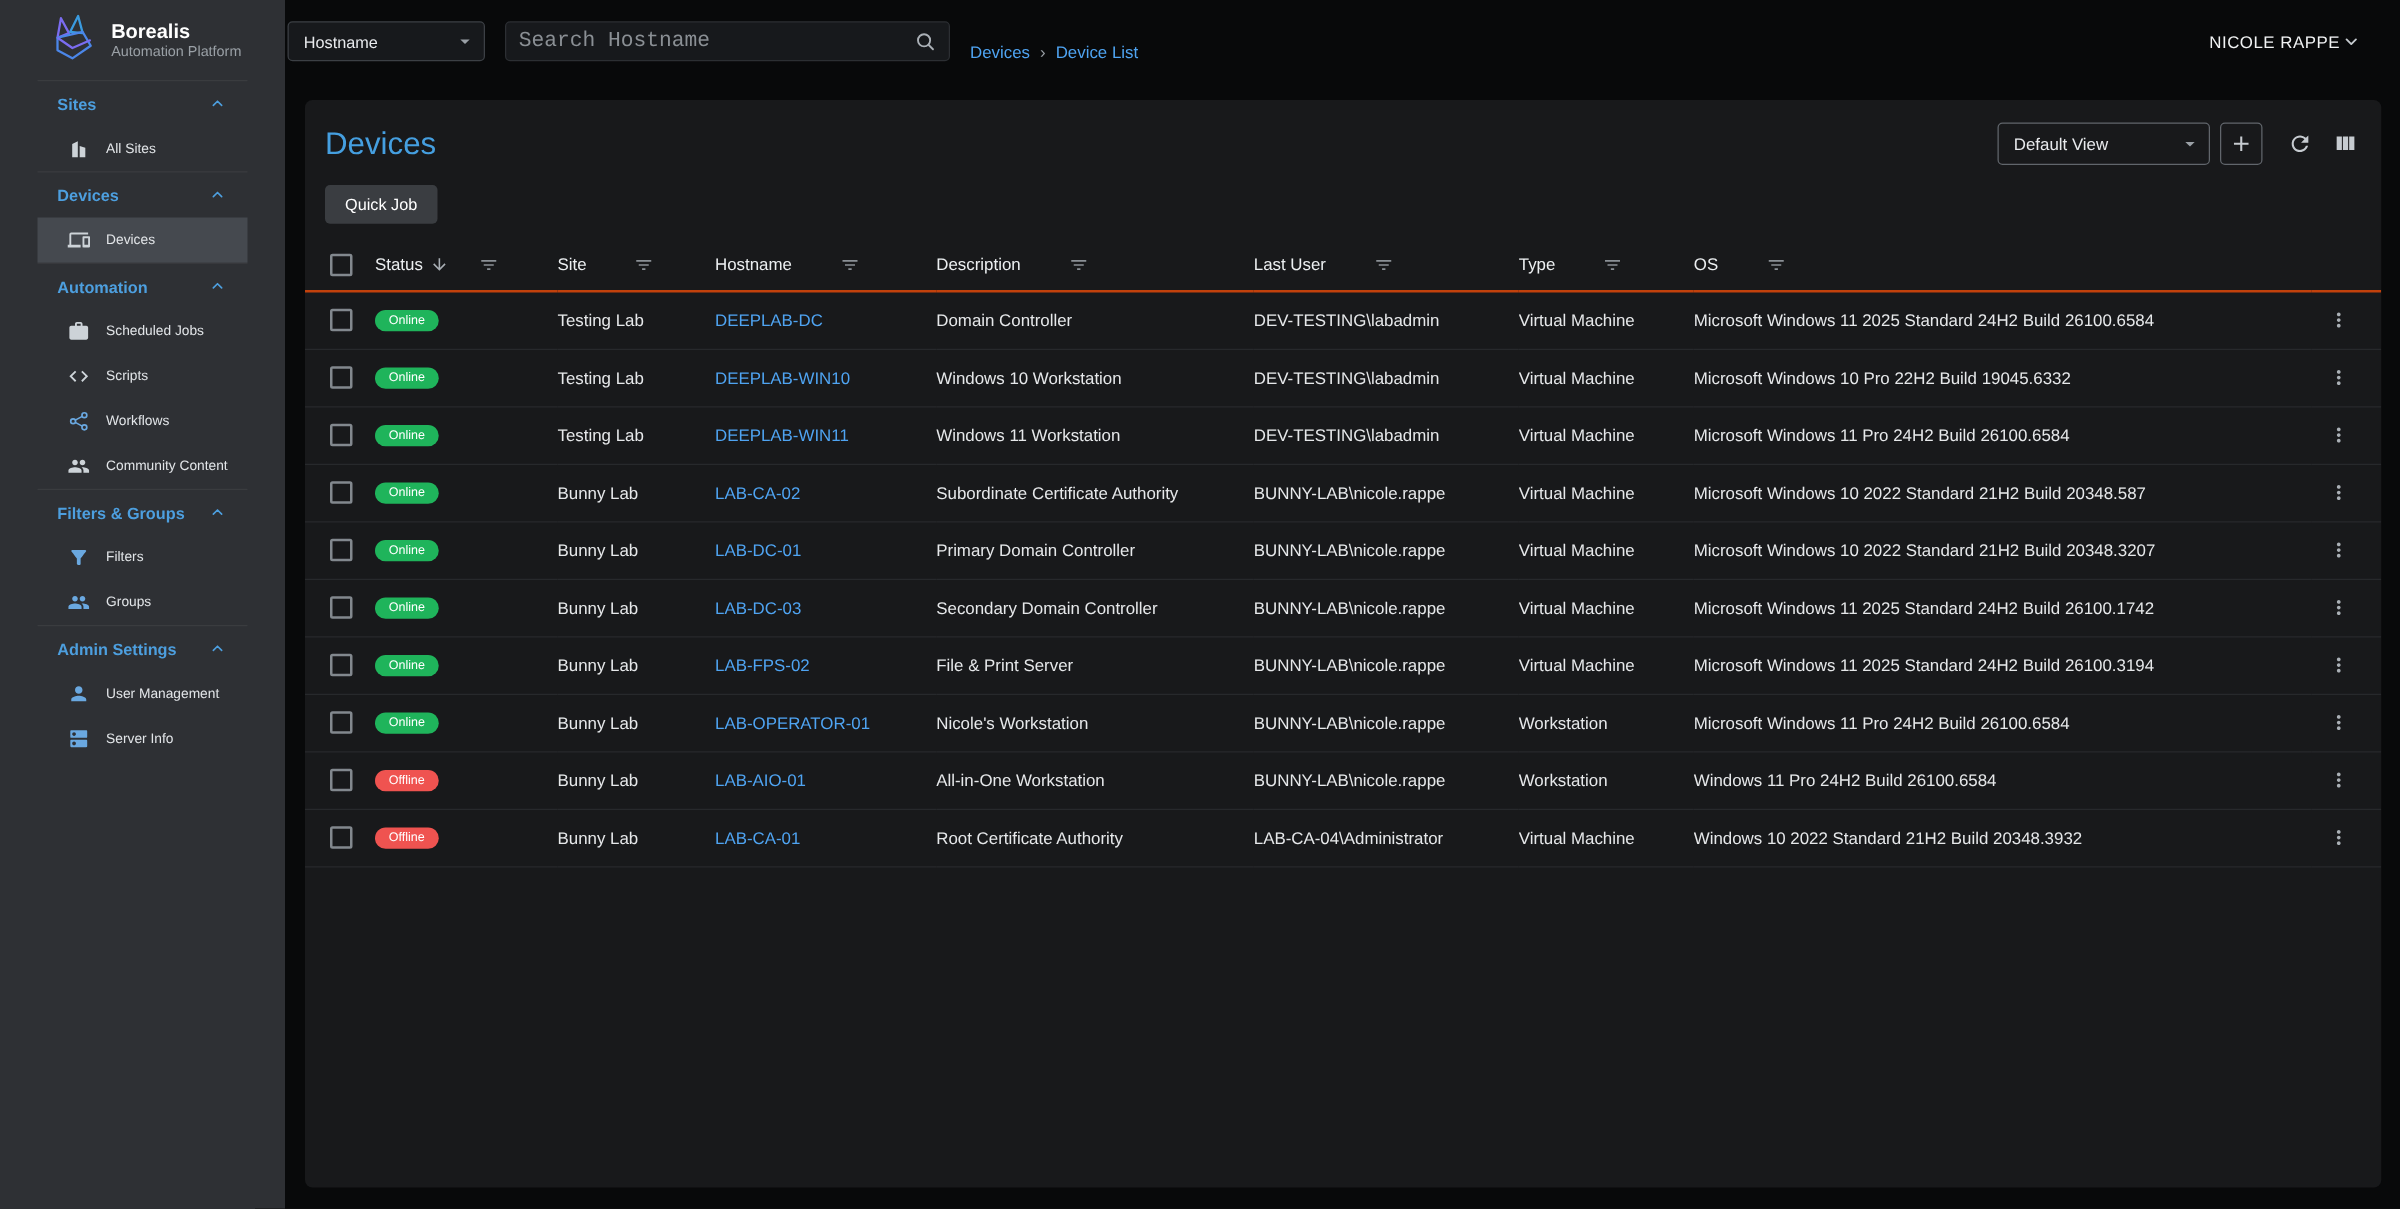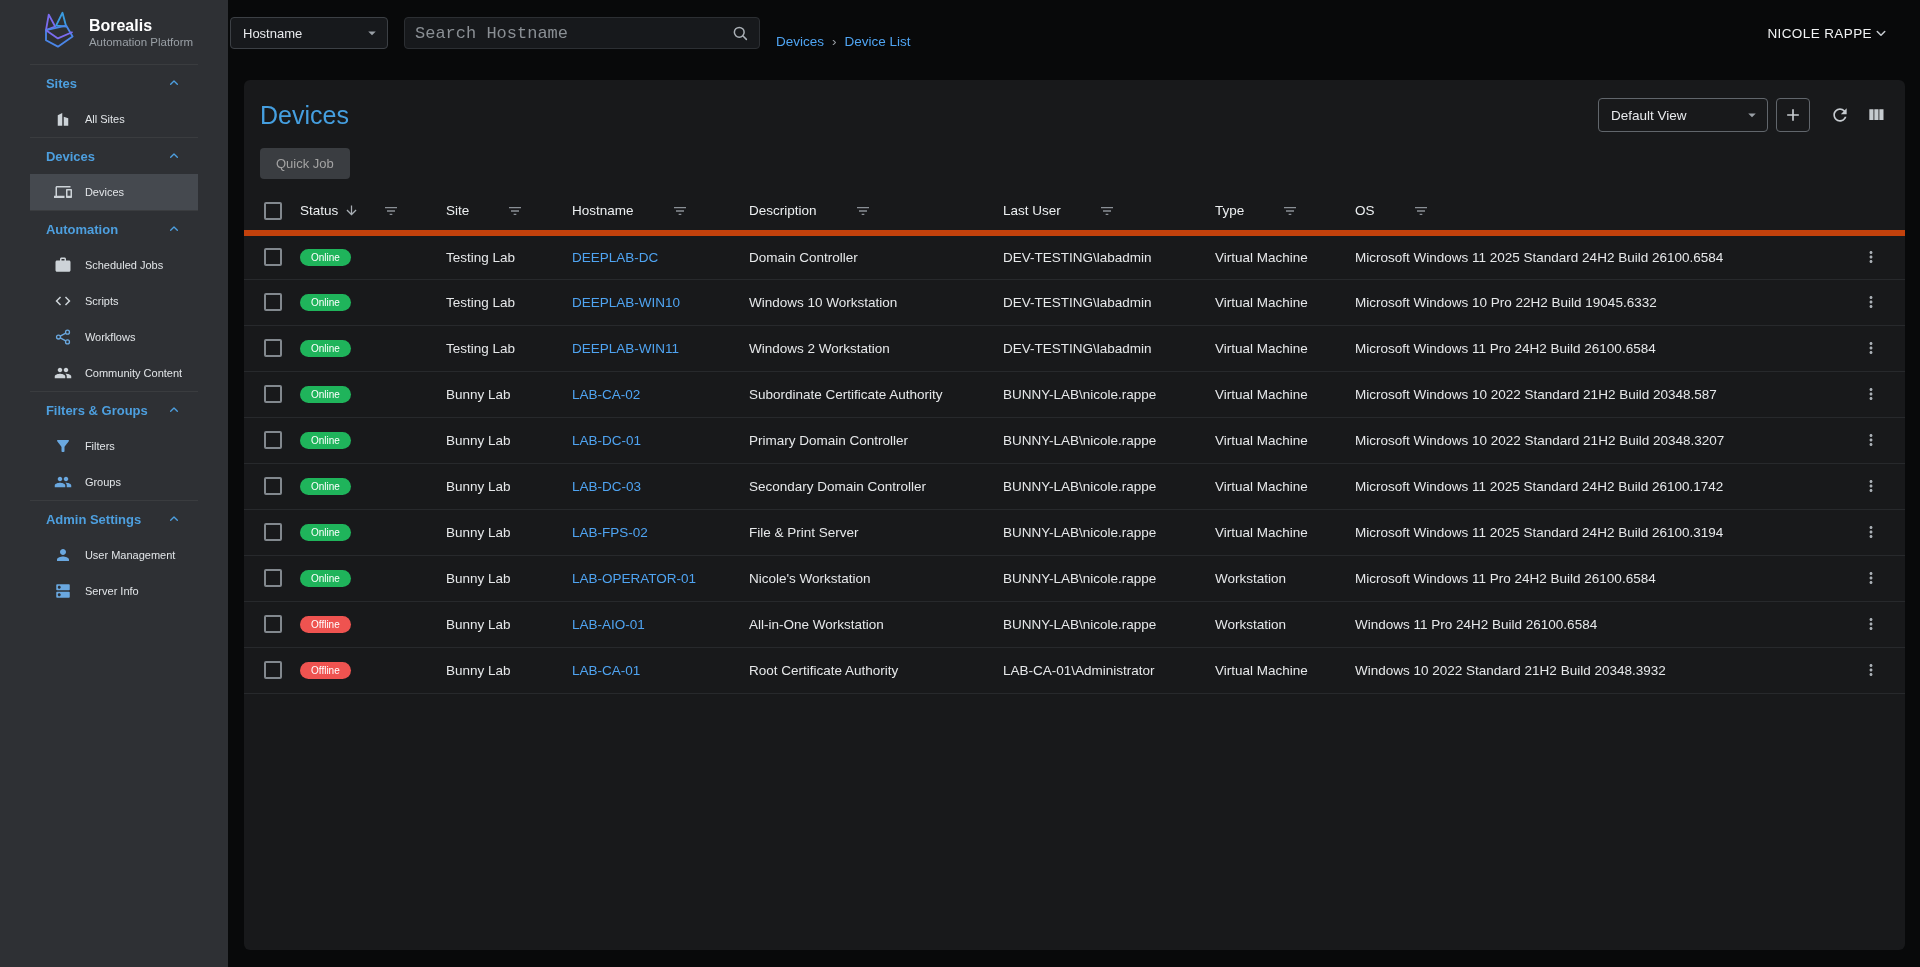--- a/index.html
+++ b/index.html
@@ -70,29 +70,29 @@
   }
   .view-select .caret { color:#9aa0a6; display:flex; }
   .add-btn {
     width:34px; height:34px; border:1px solid #61666c; border-radius:4px; background:none;
     color:#c6cbd0; display:flex; align-items:center; justify-content:center; cursor:pointer;
   }
   .icon-btn { background:none; border:none; color:#c6cbd0; padding:4px; cursor:pointer; display:flex; }
   .icon-btn.first { margin-left:8px; }
   .quickjob-row { padding:16px 16px 12px 16px; }
   .quickjob-btn {
-    background:#3a3d41; color:#a3a3a3; border:none; border-radius:4px;
+    background:#3a3d41; color:#ffffff; border:none; border-radius:4px;
     padding:8px 16px; font-size:13px; font-family:inherit; cursor:default;
   }
 
   
   table { width:100%; border-collapse:collapse; table-layout:fixed; }
   thead th {
     height:42px; text-align:left; font-size:13.5px; font-weight:500; color:#eceff1;
-    border-bottom:6px solid #c2410c; padding:0;
+    border-bottom:2px solid #c2410c; padding:0;
   }
   tbody td {
     height:46px; font-size:13.5px; color:#e6e8ea; border-bottom:1px solid #27292c;
     padding:0 12px 0 0; white-space:nowrap; overflow:hidden;
   }
   .thc { display:flex; align-items:center; }
   .sort-ic { margin-left:6px; color:#a8aeb4; display:flex; cursor:pointer; }
   .filter-ic { margin-left:38px; color:#8a9096; display:flex; cursor:pointer; }
   .filter-ic.after-sort { margin-left:24px; }
   .col-check { padding-left:20px; }
@@ -472,21 +472,21 @@
                     </span>
       </button>
     </td>
   </tr>
 
   <tr>
     <td class="col-check"><span class="checkbox"></span></td>
     <td><span class="badge" style="background: rgb(31, 180, 91);">Online</span></td>
     <td>Testing Lab</td>
     <td><a class="hostlink">DEEPLAB-WIN11</a></td>
-    <td>Windows 2 Workstation</td>
+    <td>Windows 11 Workstation</td>
     <td>DEV-TESTING\labadmin</td>
     <td>Virtual Machine</td>
     <td>Microsoft Windows 11 Pro 24H2 Build 26100.6584</td>
     <td class="col-actions">
       <button class="kebab">
         <span style="display:flex;">
                       <svg width="18" height="18" viewBox="0 0 24 24">
                         <path fill="currentColor" d="M12 8c1.1 0 2-.9 2-2s-.9-2-2-2-2 .9-2 2 .9 2 2 2zm0 2c-1.1 0-2 .9-2 2s.9 2 2 2 2-.9 2-2-.9-2-2-2zm0 6c-1.1 0-2 .9-2 2s.9 2 2 2 2-.9 2-2-.9-2-2-2z"></path>
                       </svg>
                     </span>
@@ -613,21 +613,21 @@
       </button>
     </td>
   </tr>
 
   <tr>
     <td class="col-check"><span class="checkbox"></span></td>
     <td><span class="badge" style="background: rgb(239, 83, 80);">Offline</span></td>
     <td>Bunny Lab</td>
     <td><a class="hostlink">LAB-CA-01</a></td>
     <td>Root Certificate Authority</td>
-    <td>LAB-CA-01\Administrator</td>
+    <td>LAB-CA-04\Administrator</td>
     <td>Virtual Machine</td>
     <td>Windows 10 2022 Standard 21H2 Build 20348.3932</td>
     <td class="col-actions">
       <button class="kebab">
         <span style="display:flex;">
                       <svg width="18" height="18" viewBox="0 0 24 24">
                         <path fill="currentColor" d="M12 8c1.1 0 2-.9 2-2s-.9-2-2-2-2 .9-2 2 .9 2 2 2zm0 2c-1.1 0-2 .9-2 2s.9 2 2 2 2-.9 2-2-.9-2-2-2zm0 6c-1.1 0-2 .9-2 2s.9 2 2 2 2-.9 2-2-.9-2-2-2z"></path>
                       </svg>
                     </span>
       </button>

